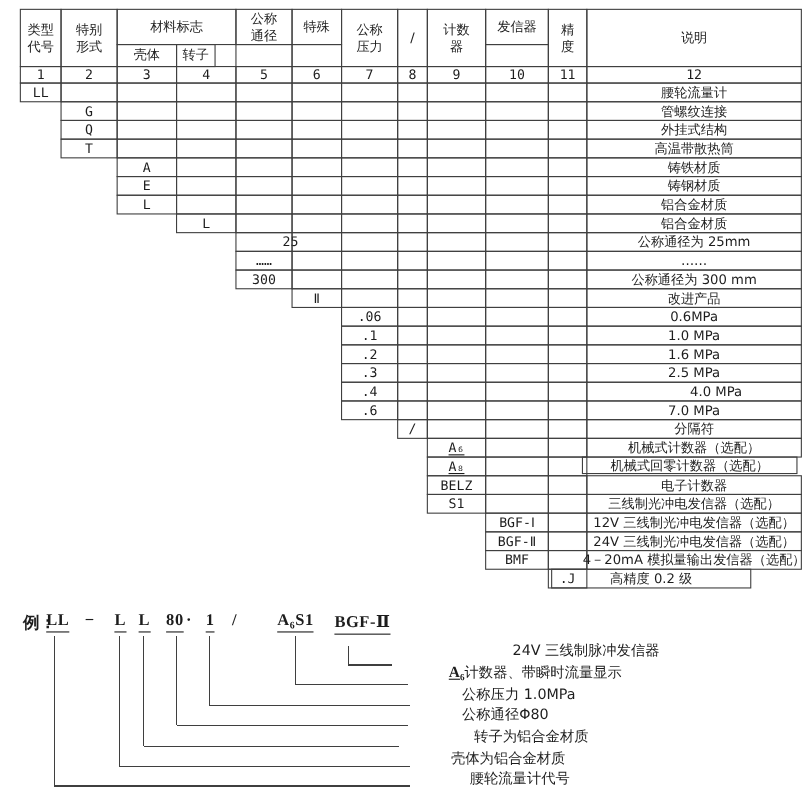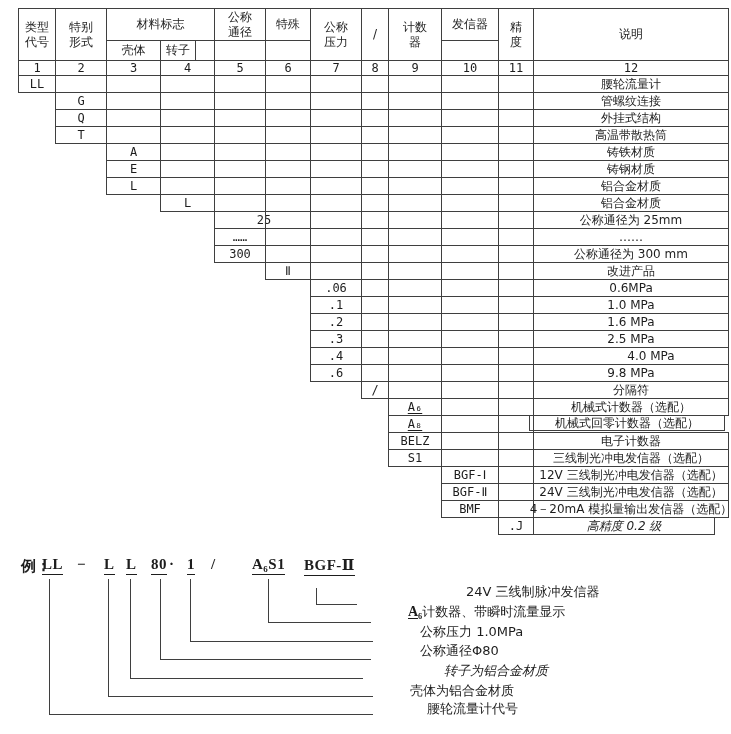--- a/index.html
+++ b/index.html
@@ -225,21 +225,21 @@
       <div class="cell " style="left: 361px; top: 347px; width: 28px; height: 18px;"></div>
       <div class="cell " style="left: 388px; top: 347px; width: 54px; height: 18px;"></div>
       <div class="cell " style="left: 441px; top: 347px; width: 58px; height: 18px;"></div>
       <div class="cell " style="left: 498px; top: 347px; width: 36px; height: 18px;"></div>
       <div class="cell desc" style="left: 533px; top: 347px; width: 196px; height: 18px; padding-left: 40px;">4.0 MPa</div>
       <div class="cell val" style="left: 310px; top: 364px; width: 52px; height: 18px;">.6</div>
       <div class="cell " style="left: 361px; top: 364px; width: 28px; height: 18px;"></div>
       <div class="cell " style="left: 388px; top: 364px; width: 54px; height: 18px;"></div>
       <div class="cell " style="left: 441px; top: 364px; width: 58px; height: 18px;"></div>
       <div class="cell " style="left: 498px; top: 364px; width: 36px; height: 18px;"></div>
-      <div class="cell desc" style="left: 533px; top: 364px; width: 196px; height: 18px;">9.8 MPa</div>
+      <div class="cell desc" style="left: 533px; top: 364px; width: 196px; height: 18px;">7.0 MPa</div>
       <div class="cell val" style="left: 361px; top: 381px; width: 28px; height: 18px;">/</div>
       <div class="cell " style="left: 388px; top: 381px; width: 54px; height: 18px;"></div>
       <div class="cell " style="left: 441px; top: 381px; width: 58px; height: 18px;"></div>
       <div class="cell " style="left: 498px; top: 381px; width: 36px; height: 18px;"></div>
       <div class="cell desc" style="left: 533px; top: 381px; width: 196px; height: 18px;">分隔符</div>
       <div class="cell val u" style="left: 388px; top: 398px; width: 54px; height: 18px;">A₆</div>
       <div class="cell " style="left: 441px; top: 398px; width: 58px; height: 18px;"></div>
       <div class="cell " style="left: 498px; top: 398px; width: 36px; height: 18px;"></div>
       <div class="cell desc" style="left: 533px; top: 398px; width: 196px; height: 18px;">机械式计数器（选配）</div>
       <div class="cell val u" style="left: 388px; top: 415px; width: 54px; height: 18px;">A₈</div>
@@ -257,39 +257,39 @@
       <div class="cell val" style="left: 441px; top: 466px; width: 58px; height: 18px;">BGF-Ⅰ</div>
       <div class="cell " style="left: 498px; top: 466px; width: 36px; height: 18px;"></div>
       <div class="cell desc" style="left: 533px; top: 466px; width: 196px; height: 18px;">12V 三线制光冲电发信器（选配）</div>
       <div class="cell val" style="left: 441px; top: 483px; width: 58px; height: 18px;">BGF-Ⅱ</div>
       <div class="cell " style="left: 498px; top: 483px; width: 36px; height: 18px;"></div>
       <div class="cell desc" style="left: 533px; top: 483px; width: 196px; height: 18px;">24V 三线制光冲电发信器（选配）</div>
       <div class="cell val" style="left: 441px; top: 500px; width: 58px; height: 18px;">BMF</div>
       <div class="cell " style="left: 498px; top: 500px; width: 36px; height: 18px;"></div>
       <div class="cell desc" style="left: 533px; top: 500px; width: 196px; height: 18px;">4－20mA 模拟量输出发信器（选配）</div>
       <div class="cell val" style="left: 498px; top: 517px; width: 36px; height: 18px;">.J</div>
-      <div class="cell desc" style="left: 533px; top: 517px; width: 182px; height: 18px; font-style: italic;">高精度 0.2 级</div>
+      <div class="cell desc" style="left: 501px; top: 517px; width: 182px; height: 18px;">高精度 0.2 级</div>
     </div>
   <div class="ex-label">例：</div>
   <div id="example">
       <span class="ex-part u" style="left: 42px;">LL</span>
       <span class="ex-part" style="left: 77px;">−</span>
       <span class="ex-part u" style="left: 104px;">L</span>
       <span class="ex-part u" style="left: 126px;">L</span>
       <span class="ex-part u" style="left: 151px;">80</span>
       <span class="ex-part" style="left: 169px;">·</span>
       <span class="ex-part u" style="left: 187px;">1</span>
       <span class="ex-part" style="left: 211px;">/</span>
       <span class="ex-part u" style="left: 252px;">A₆S1</span>
       <span class="ex-part u" style="left: 304px;">BGF-Ⅱ</span>
       <div class="ann" style="left: 420px; top: 584px; margin-left: 46px;"><span>24V 三线制脉冲发信器</span></div>
       <div class="ann" style="left: 408px; top: 604px;"><span class="lead">A₆</span><span>计数器、带瞬时流量显示</span></div>
       <div class="ann" style="left: 420px; top: 624px;"><span>公称压力 1.0MPa</span></div>
       <div class="ann" style="left: 420px; top: 643px;"><span>公称通径Φ80</span></div>
-      <div class="ann" style="left: 444px; top: 663px; font-style: italic;"><span>转子为铝合金材质</span></div>
+      <div class="ann" style="left: 431px; top: 663px;"><span>转子为铝合金材质</span></div>
       <div class="ann" style="left: 410px; top: 683px;"><span>壳体为铝合金材质</span></div>
       <div class="ann" style="left: 427px; top: 701px;"><span>腰轮流量计代号</span></div>
     </div>
   <svg id="connectors" width="731" height="734">
       <line x1="49.5" y1="578.5" x2="49.5" y2="714.5" stroke="#3f3f3f" stroke-width="1" shape-rendering="crispEdges"></line>
       <line x1="49.5" y1="714.5" x2="372.5" y2="714.5" stroke="#3f3f3f" stroke-width="1" shape-rendering="crispEdges"></line>
       <line x1="108.5" y1="578.5" x2="108.5" y2="696.5" stroke="#3f3f3f" stroke-width="1" shape-rendering="crispEdges"></line>
       <line x1="108.5" y1="696.5" x2="372.5" y2="696.5" stroke="#3f3f3f" stroke-width="1" shape-rendering="crispEdges"></line>
       <line x1="130.5" y1="578.5" x2="130.5" y2="678.5" stroke="#3f3f3f" stroke-width="1" shape-rendering="crispEdges"></line>
       <line x1="130.5" y1="678.5" x2="362.5" y2="678.5" stroke="#3f3f3f" stroke-width="1" shape-rendering="crispEdges"></line>

